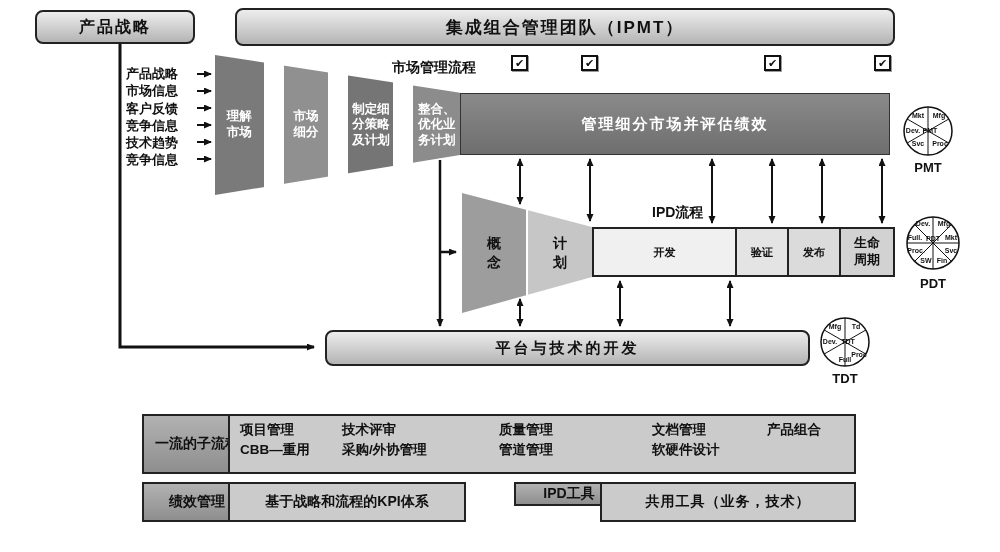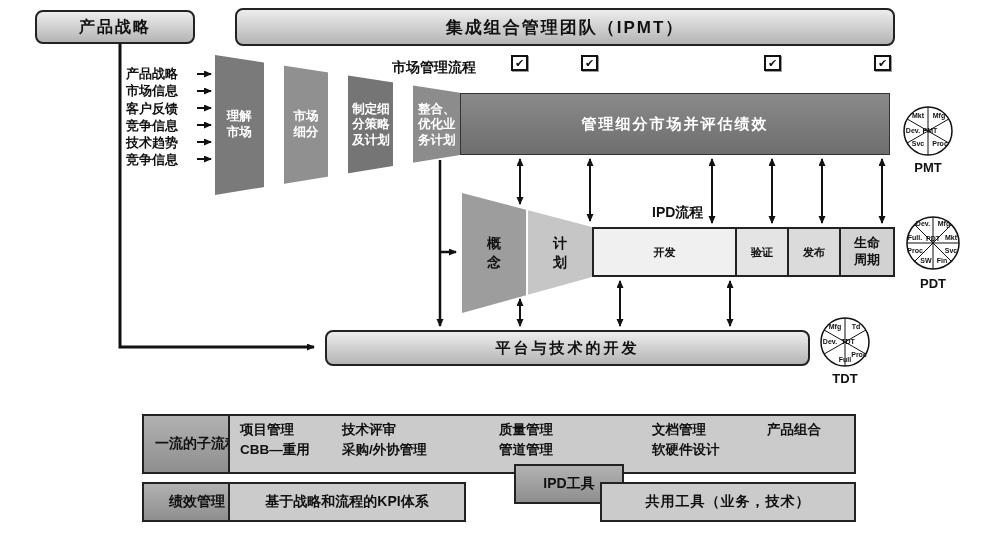--- a/index.html
+++ b/index.html
@@ -65,21 +65,21 @@
     display:flex; align-items:center; justify-content:center; font-weight:bold; font-size:14px;margin-left:24px; }
   .content-box { position:absolute; background:#cbcbcb; border:2px solid #222;
     display:flex; align-items:center; justify-content:center; font-weight:bold; font-size:14px; }
   #sp-label { left:118px; top:414px; width:110px; height:60px; }
   #sp-content { left:228px; top:414px; width:628px; height:60px; display:block; }
   .sp-grid { display:grid; grid-template-columns:102px 157px 153px 115px auto; height:100%;
     padding:4px 4px 12px 10px; align-content:space-around; align-items:center;
     font-weight:bold; font-size:13.5px; }
   #perf-label { left:118px; top:482px; width:110px; height:40px; }
   #perf-content { left:228px; top:482px; width:238px; height:40px; }
-  #tools-label { left:490px; top:464px; width:110px; height:40px; }
+  #tools-label { left:490px; top:482px; width:110px; height:24px; }
   #tools-content { left:600px; top:482px; width:256px; height:40px; letter-spacing:1px; }
 </style>
 </head>
 <body>
 
 <div id="canvas">
 
   <svg id="arrows" width="1000" height="552" viewBox="0 0 1000 552">
     <defs>
       <marker id="aE" markerWidth="9" markerHeight="8" refX="7" refY="3.5" orient="auto" markerUnits="userSpaceOnUse">

